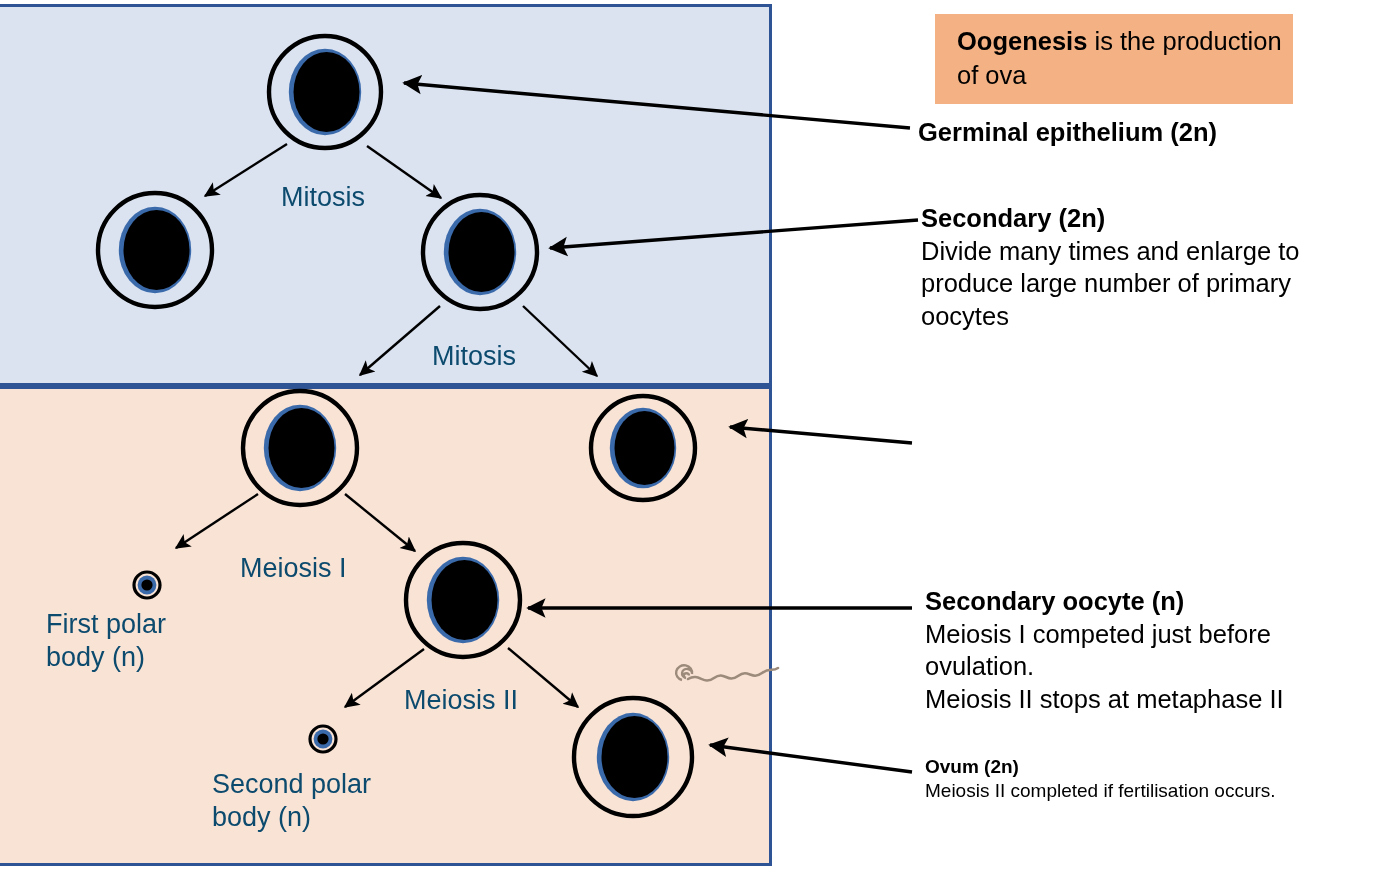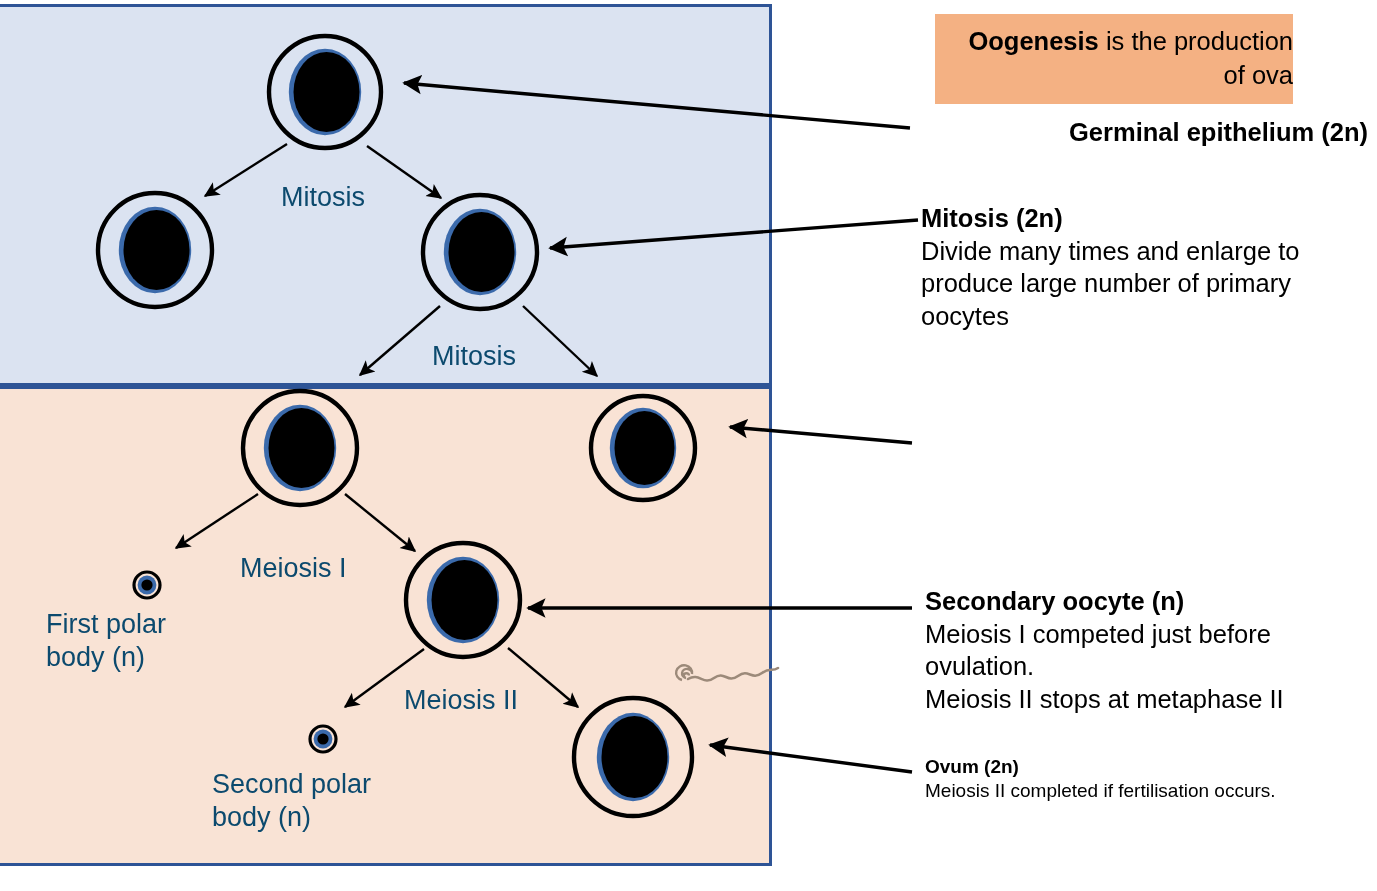--- a/index.html
+++ b/index.html
@@ -49,25 +49,24 @@
     font-weight: bold;
   }
   #title-box {
     position: absolute;
     left: 935px; top: 14px;
     width: 358px; height: 90px;
     background: #f4b183;
     padding: 11px 0 0 22px;
     font-size: 25.5px;
     line-height: 1.33;
-    text-align: right;
   }
   #title-box .strong { font-weight: bold; }
 
-  #co-germinal { left: 918px; top: 116px; width: 450px; font-size: 25.5px; text-align: right; }
+  #co-germinal { left: 918px; top: 116px; width: 450px; font-size: 25.5px; }
   #co-oogonium { left: 921px; top: 202px; width: 452px; font-size: 25.5px; }
   #co-primary  { left: 921px; top: 392px; width: 452px; font-size: 25.5px; }
   #co-secondary{ left: 925px; top: 585px; width: 450px; font-size: 25.5px; }
   #co-ovum     { left: 925px; top: 755px; width: 450px; font-size: 19px; }
 
   
   .dlabel {
     position: absolute;
     font-size: 27px;
     color: #0c4a6e;
@@ -177,21 +176,21 @@
 
   <div id="title-box" style="background: rgb(244, 177, 131);">
     <span class="strong">Oogenesis</span><span> is the production of ova</span>
   </div>
 
   <div class="callout" id="co-germinal">
     <div class="hd">Germinal epithelium (2n)</div>
   </div>
 
   <div class="callout" id="co-oogonium">
-    <div class="hd">Mitosis (2n)</div>
+    <div class="hd">Secondary (2n)</div>
     <div class="bd">
         <div>Divide many times and enlarge to produce large number of primary oocytes</div>
       </div>
   </div>
 
 
   <div class="callout" id="co-secondary">
     <div class="hd">Secondary oocyte (n)</div>
     <div class="bd">
         <div>Meiosis I competed just before ovulation.</div>

